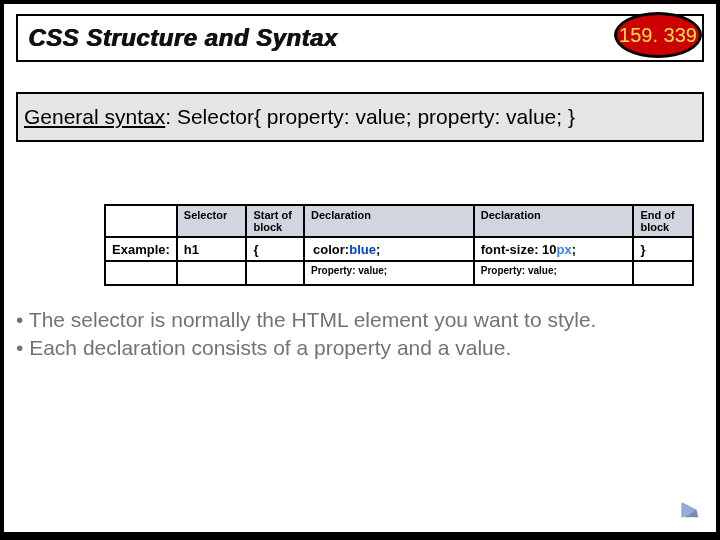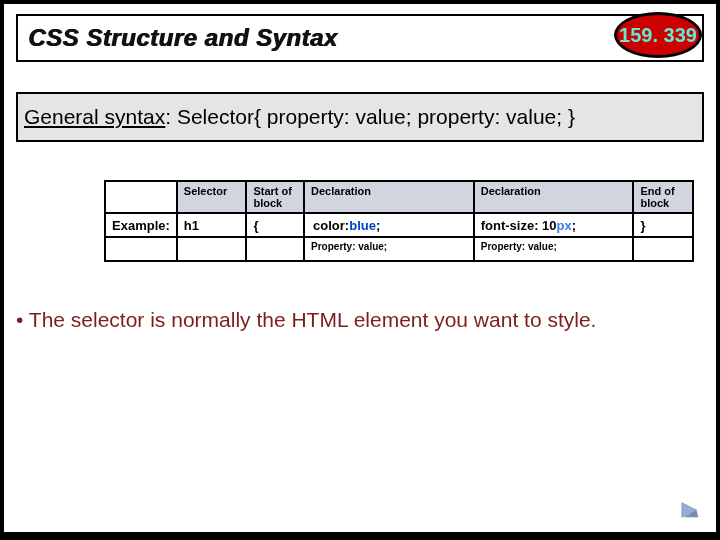--- a/index.html
+++ b/index.html
@@ -54,22 +54,22 @@
     right: 14px;
     width: 88px;
     height: 46px;
     border-radius: 50%;
     background: #cc0000;
     border: 3px solid #000;
     display: flex;
     align-items: center;
     justify-content: center;
     font-size: 20px;
-    font-weight: 700;
-    color: #5eead4;
+    font-weight: 400;
+    color: #fde047;
     box-sizing: border-box;
   }
 
   
   .syntaxbox {
     position: absolute;
     top: 88px;
     left: 12px;
     right: 12px;
     height: 50px;
@@ -89,20 +89,21 @@
   
   .tbl-wrap {
     position: absolute;
     top: 176px;
     left: 100px;
     width: 590px;
   }
   table {
     border-collapse: collapse;
     width: 100%;
+    margin-top: 24px;
   }
   td {
     border: 2px solid #000;
     padding: 3px 6px;
     font-size: 11px;
     vertical-align: top;
     height: 24px;
     box-sizing: border-box;
   }
   tr.hdr td {
@@ -129,21 +130,21 @@
   .red { color: #3b82f6; }
   .blue { color: #0044cc; }
 
   
   .bullets {
     position: absolute;
     top: 302px;
     left: 12px;
     right: 12px;
     font-size: 21px;
-    color: #7f1d1d;
+    color: #737373;
     line-height: 1.35;
   }
   .bullets p {
     margin: 0;
   }
 
   
   .corner-icon {
     position: absolute;
     right: 14px;
@@ -216,20 +217,21 @@
           <td>Property: value;</td>
           <td>Property: value;</td>
           <td></td>
         </tr>
       </tbody>
         </table>
     </div>
 
     <div class="bullets">
       <p>• <span>The selector is normally the HTML element you want to style.</span></p>
+      <p>• <span>Each declaration consists of a property and a value.</span></p>
     </div>
 
     <div class="corner-icon">
       <svg viewBox="0 0 24 20">
         <polygon points="2,2 18,10 2,18" fill="#99aadd" stroke="#556" stroke-width="0.4"></polygon>
         <polygon points="4,18 18,10 20,18" fill="#7788bb"></polygon>
       </svg>
     </div>
 
   </div>

